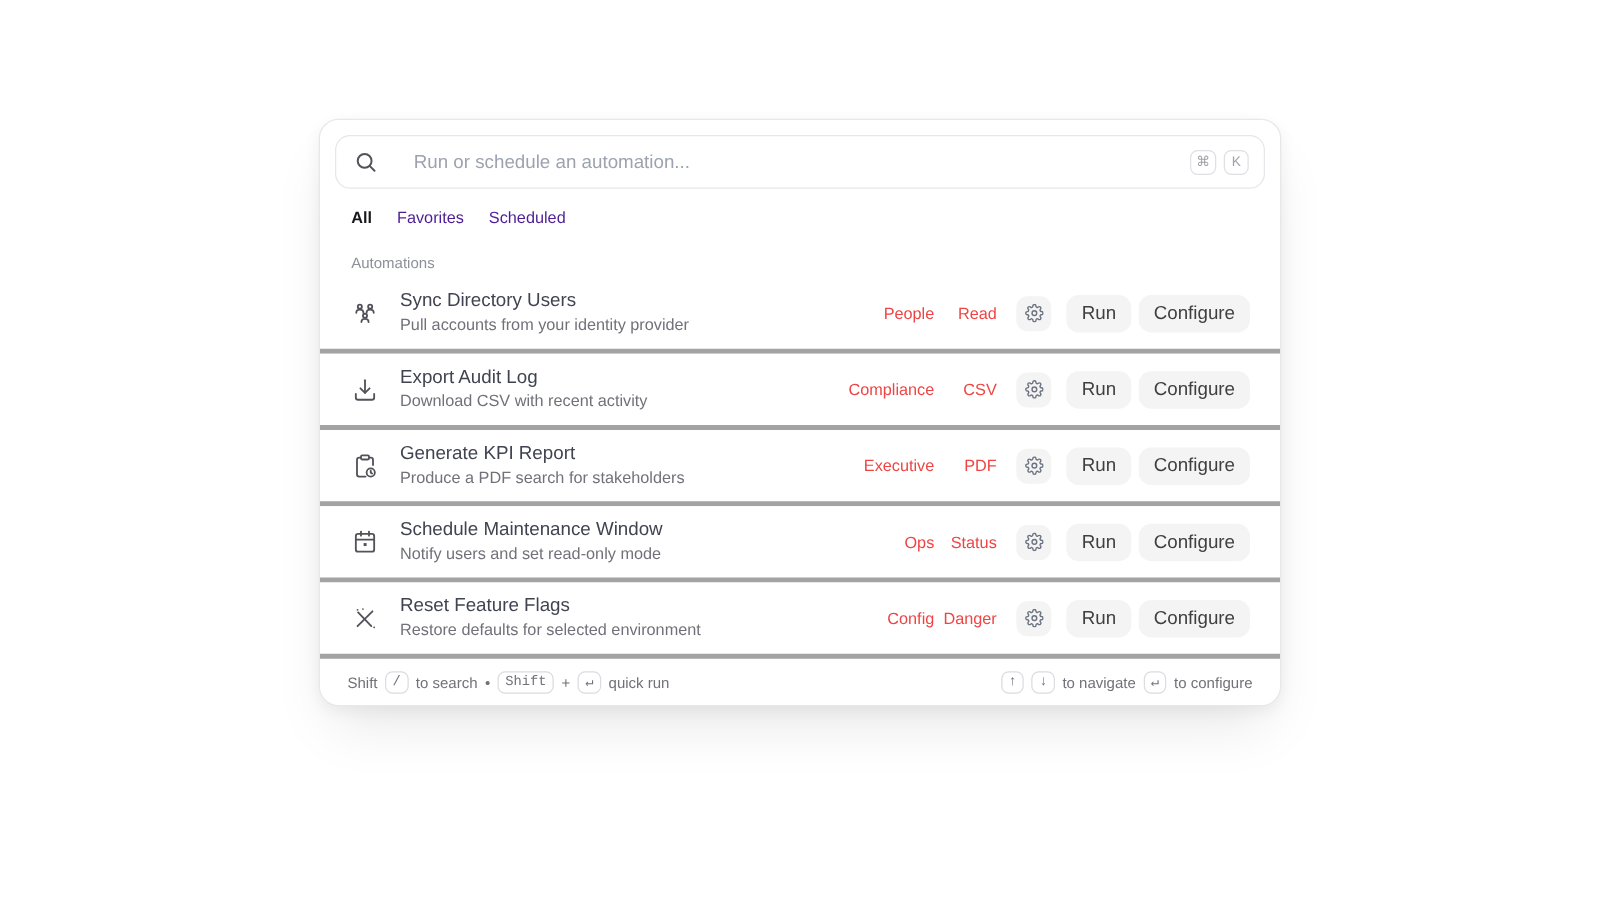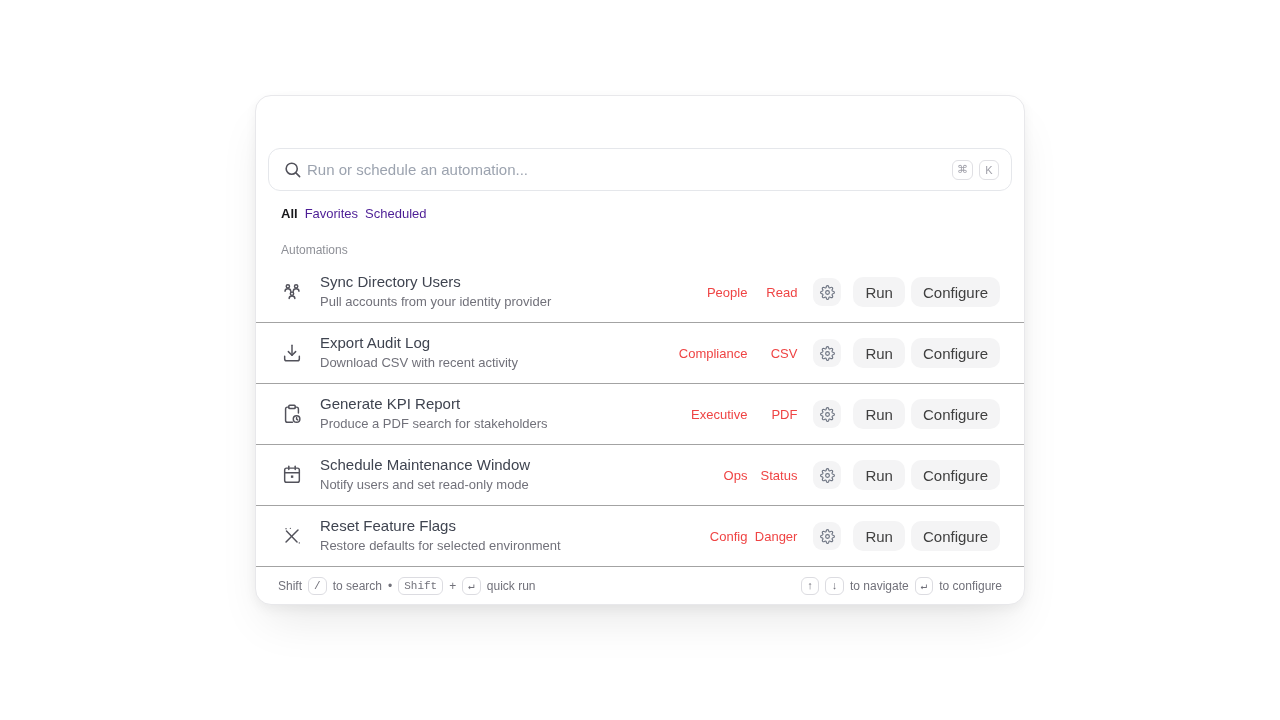--- a/index.html
+++ b/index.html
@@ -8,48 +8,48 @@
 
   .modal {
     width:770px; margin:95px auto 0; background:#fff;
     border:1px solid #e8e8eb; border-radius:16px; overflow:hidden;
     box-shadow:0 24px 48px -12px rgba(0,0,0,.10), 0 4px 12px rgba(0,0,0,.05);
   }
 
   
   .search-wrap { padding:12px 12px 0 12px; }
   .search-box {
-    display:flex; align-items:center; gap:5px; height:43px;
-    border:1px solid #e5e7eb; border-radius:12px; padding:0 12px 0 14px; background:#fff;margin-top:40px;
+    display:flex; align-items:center; gap:29px; height:43px;
+    border:1px solid #e5e7eb; border-radius:12px; padding:0 12px 0 14px; background:#fff;
   }
   .search-box svg { flex:none; color:#52525b; }
   .search-box input {
     flex:1; border:none; outline:none; font-size:15px; color:#374151;
     font-family:inherit; background:transparent;
   }
   .search-box input::placeholder { color:#9ca3af; }
   .kbd-chip {
     display:inline-flex; align-items:center; justify-content:center;
     min-width:20px; height:20px; padding:0 4px; border:1px solid #e0e0e4;
     border-radius:6px; font-size:11px; color:#a1a1aa; background:#fff;
   }
   .search-keys { display:flex; gap:6px; }
 
   
-  .tabs { display:flex; gap:7px; padding:15px 25px 0; font-size:13px; }
+  .tabs { display:flex; gap:20px; padding:15px 25px 0; font-size:13px; }
   .tab { color:#4c1d95; cursor:default; }
   .tab.active { color:#18181b; font-weight:700; }
 
   
   .section-label { padding:22px 25px 5px; font-size:12px; color:#8e9097; }
 
   
   .row {
     display:flex; align-items:center; height:61px; padding:0 24px;
-    border-bottom:1px solid #a3a3a3; background:#fff;
+    border-bottom:4px solid #a3a3a3; background:#fff;
   }
   .row-icon { width:24px; height:24px; margin-right:16px; color:#52525b;
     display:flex; align-items:center; justify-content:center; flex:none; }
   .row-text { flex:1; min-width:0; }
   .row-title { font-size:15px; font-weight:500; color:#3f4450; line-height:1.25; }
   .row-subtitle { font-size:13px; color:#71717a; line-height:1.3; margin-top:2px; }
   .row-meta { display:flex; align-items:center; flex:none; }
   .meta-tag { font-size:13px; color:#ef4444; text-align:right; }
   .meta-tag.m1 { width:90px; }
   .meta-tag.m2 { width:50px; margin-right:16px; }

